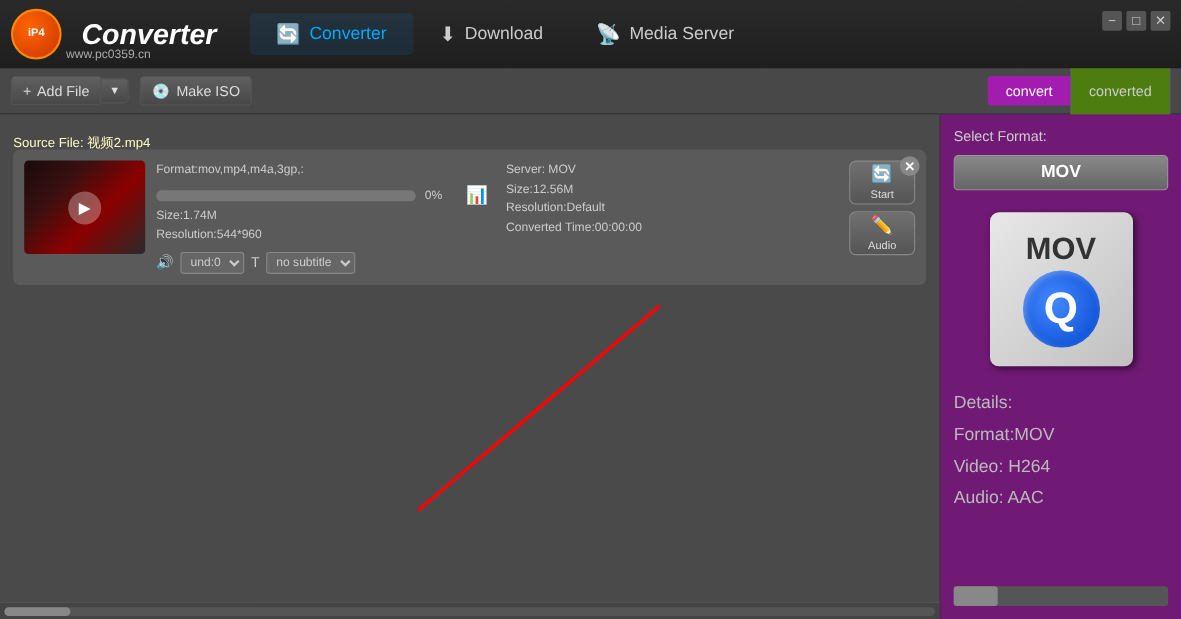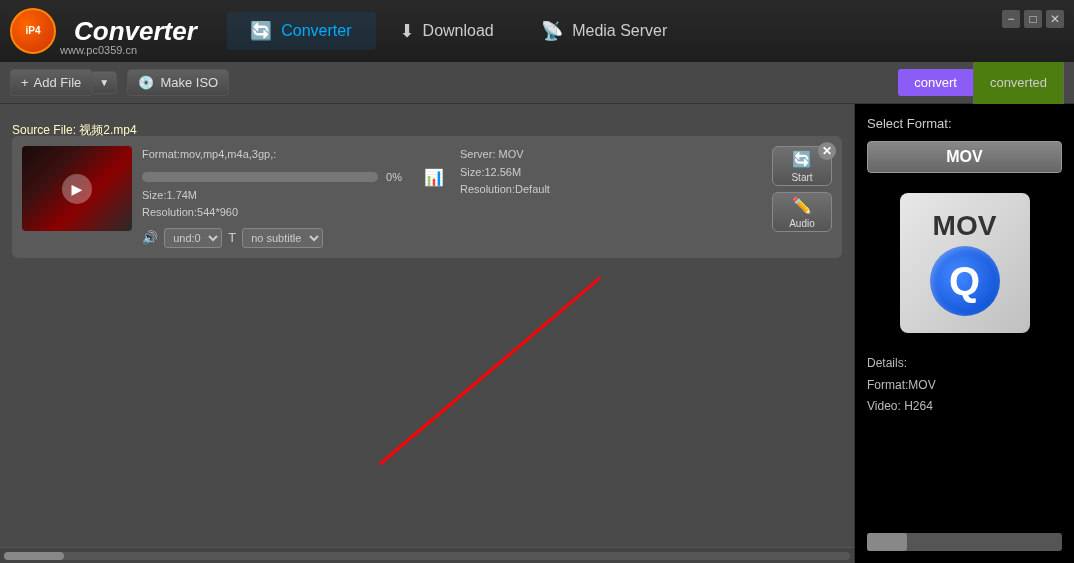--- a/index.html
+++ b/index.html
@@ -163,21 +163,21 @@
       font-size: 10px;
     }
 
     .convert-buttons {
       margin-left: auto;
       display: flex;
       align-items: center;
     }
 
     .convert-btn {
-      background: #8b5cf6;
+      background: #a21caf;
       color: white;
       border: none;
       padding: 6px 16px;
       font-size: 13px;
       cursor: pointer;
       border-radius: 3px 0 0 3px;
     }
 
     .converted-btn {
       background: #4d7c0f;
@@ -356,21 +356,21 @@
       justify-content: center;
       cursor: pointer;
       color: white;
       font-size: 12px;
       font-weight: bold;
     }
 
     
     .right-panel {
       width: 220px;
-      background: #000000;
+      background: #701a75;
       border-left: 1px solid #333;
       padding: 12px;
       display: flex;
       flex-direction: column;
       gap: 10px;
     }
 
     .select-format-label {
       color: #ccc;
       font-size: 13px;
@@ -425,21 +425,21 @@
       justify-content: center;
       color: white;
       font-size: 40px;
       font-weight: bold;
       margin-top: 4px;
       box-shadow: inset 2px 2px 6px rgba(255,255,255,0.3);
     }
 
     .format-details {
       color: #bbb;
-      font-size: 12px;
+      font-size: 16px;
       line-height: 1.8;
     }
 
     .bottom-scrollbar {
       position: absolute;
       bottom: 0;
       left: 0;
       right: 220px;
       height: 16px;
       background: #444;
@@ -555,20 +555,21 @@
                 <span class="progress-pct">0%</span>
                 <span class="speed-icon">📊</span>
               </div>
               <div class="file-info-text">Size:1.74M</div>
               <div class="file-info-text">Resolution:544*960</div>
             </div>
             <div class="file-info-col">
               <div class="file-info-text">Server: MOV</div>
               <div class="file-info-text">Size:12.56M</div>
               <div class="file-info-text">Resolution:Default</div>
+              <div class="file-info-text">Converted Time:00:00:00</div>
             </div>
           </div>
           <div class="subtitle-row">
             <span style="color:#ccc; font-size:13px;">🔊</span>
             <select class="subtitle-select">
               <option>und:0</option>
             </select>
             <span style="color:#ccc; font-size:13px;">T</span>
             <select class="subtitle-select">
               <option>no subtitle</option>
@@ -612,20 +613,21 @@
       <div class="mov-icon">
         <span class="mov-icon-text">MOV</span>
         <div class="mov-icon-q">Q</div>
       </div>
     </div>
 
     <div class="format-details">
       <div>Details:</div>
       <div>Format:MOV</div>
       <div>Video: H264</div>
+      <div>Audio: AAC</div>
     </div>
 
     <div style="margin-top:auto; display:flex; justify-content:center;">
       <div style="width:100%; height:18px; background:#555; border-radius:3px; position:relative; cursor:pointer;">
         <div style="width:40px; height:100%; background:#888; border-radius:3px; position:absolute; bottom:0;"></div>
       </div>
     </div>
   </div>
 </div>
 

